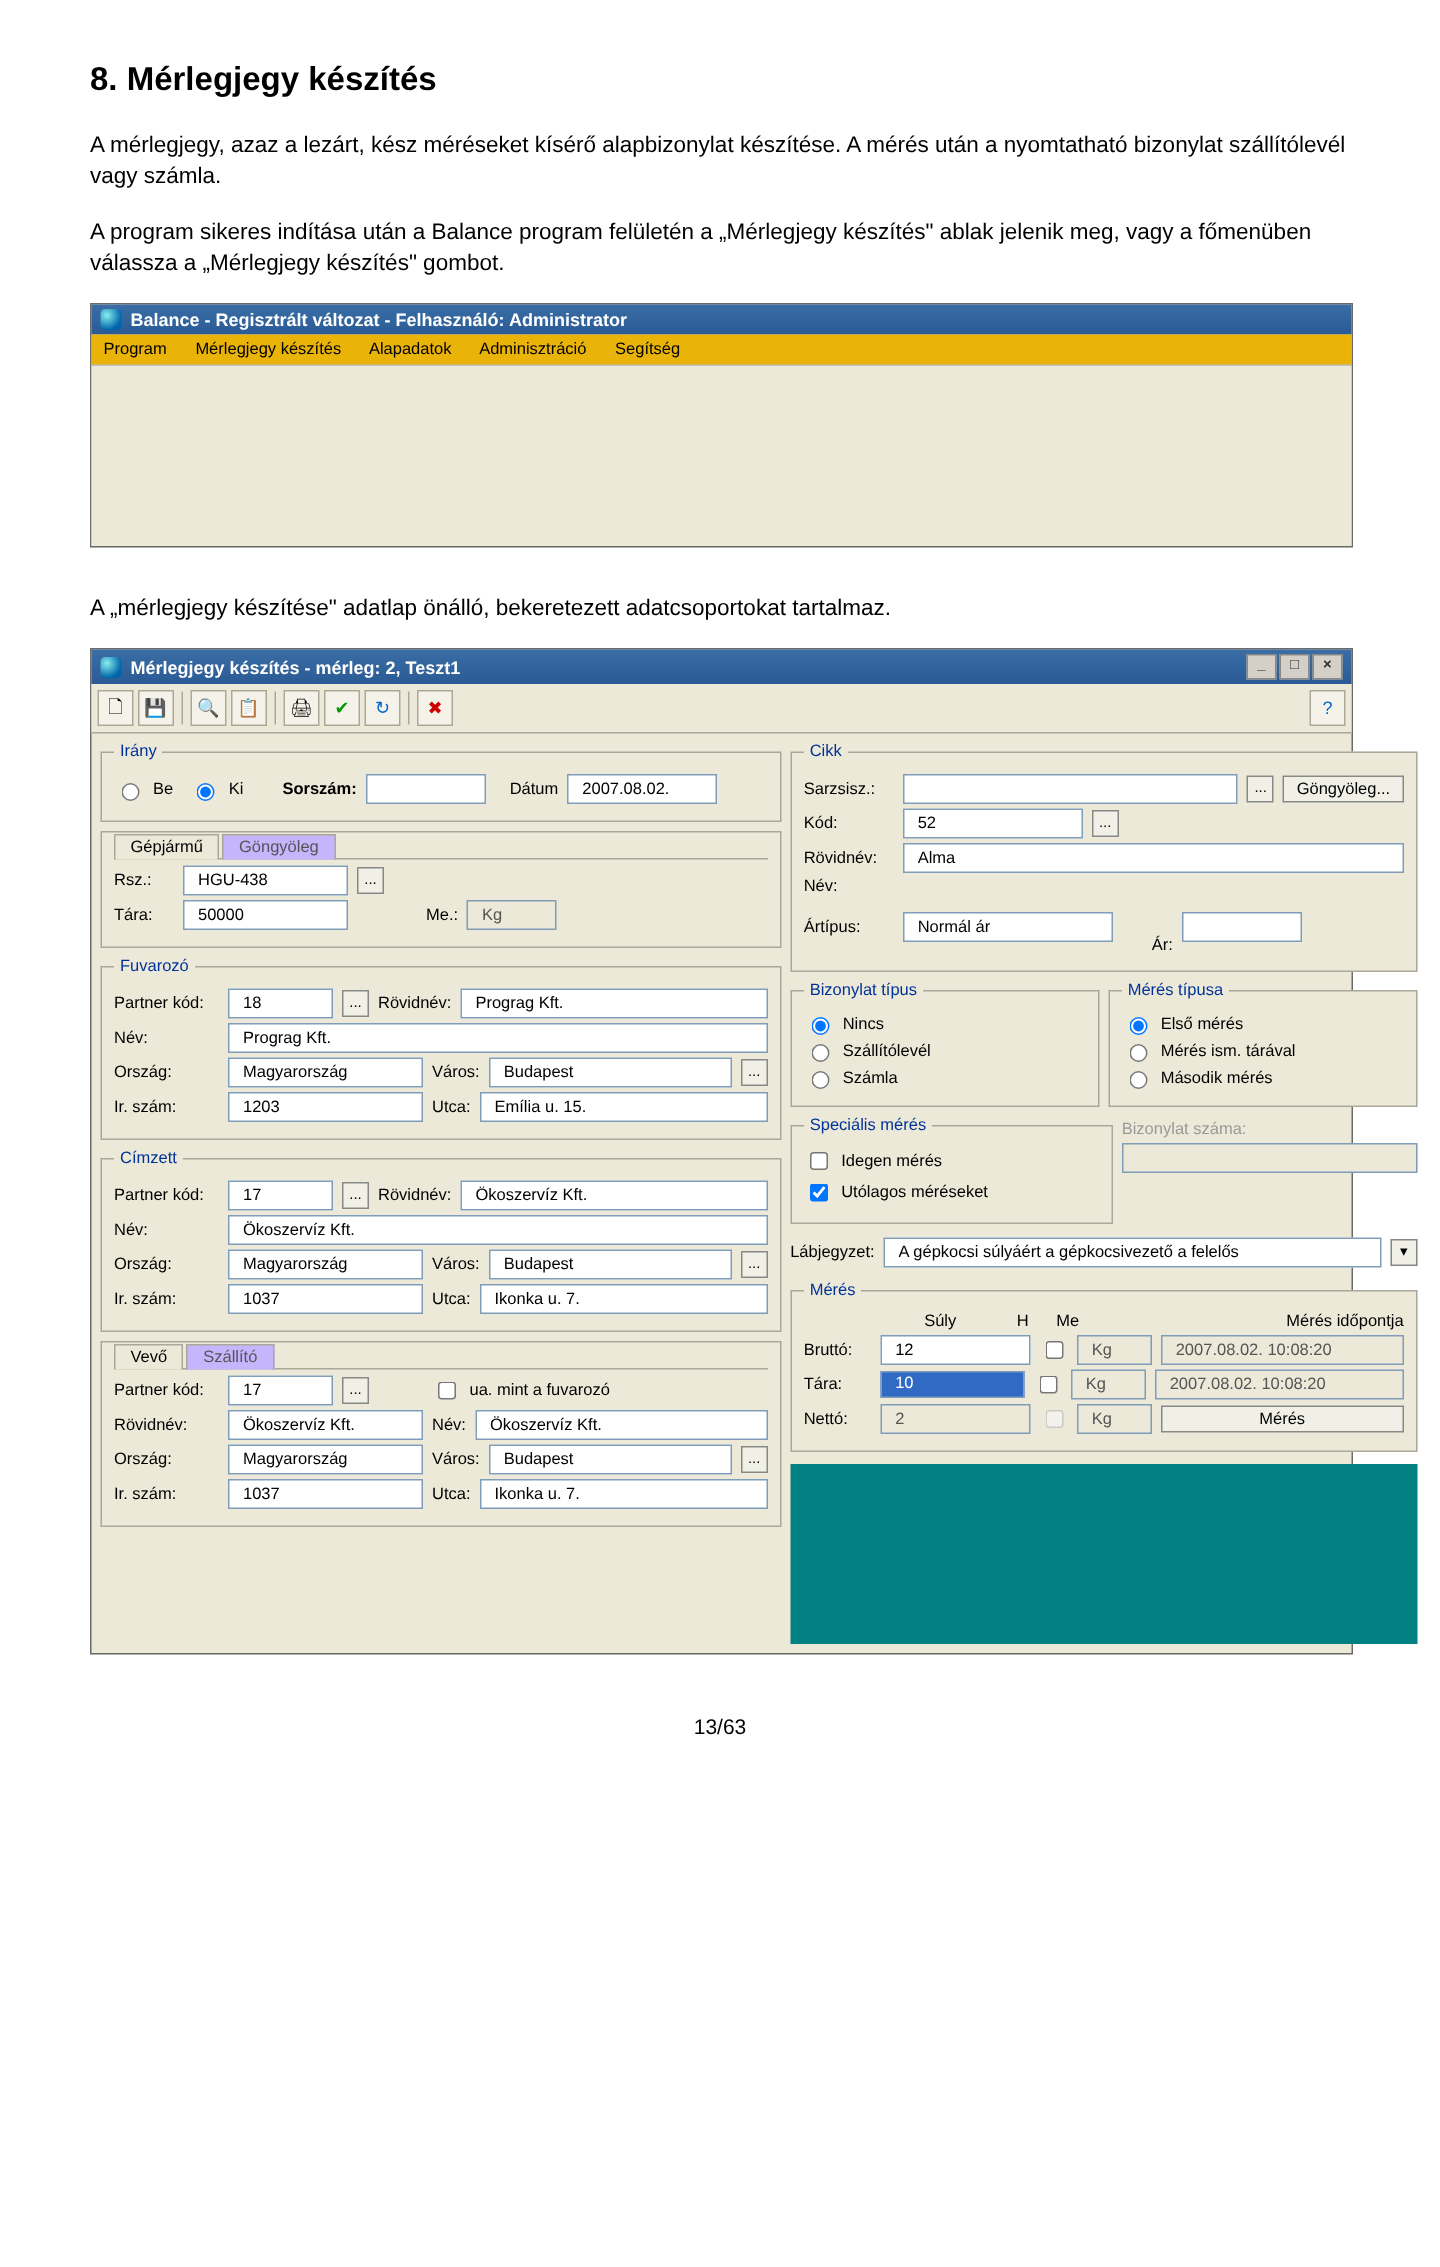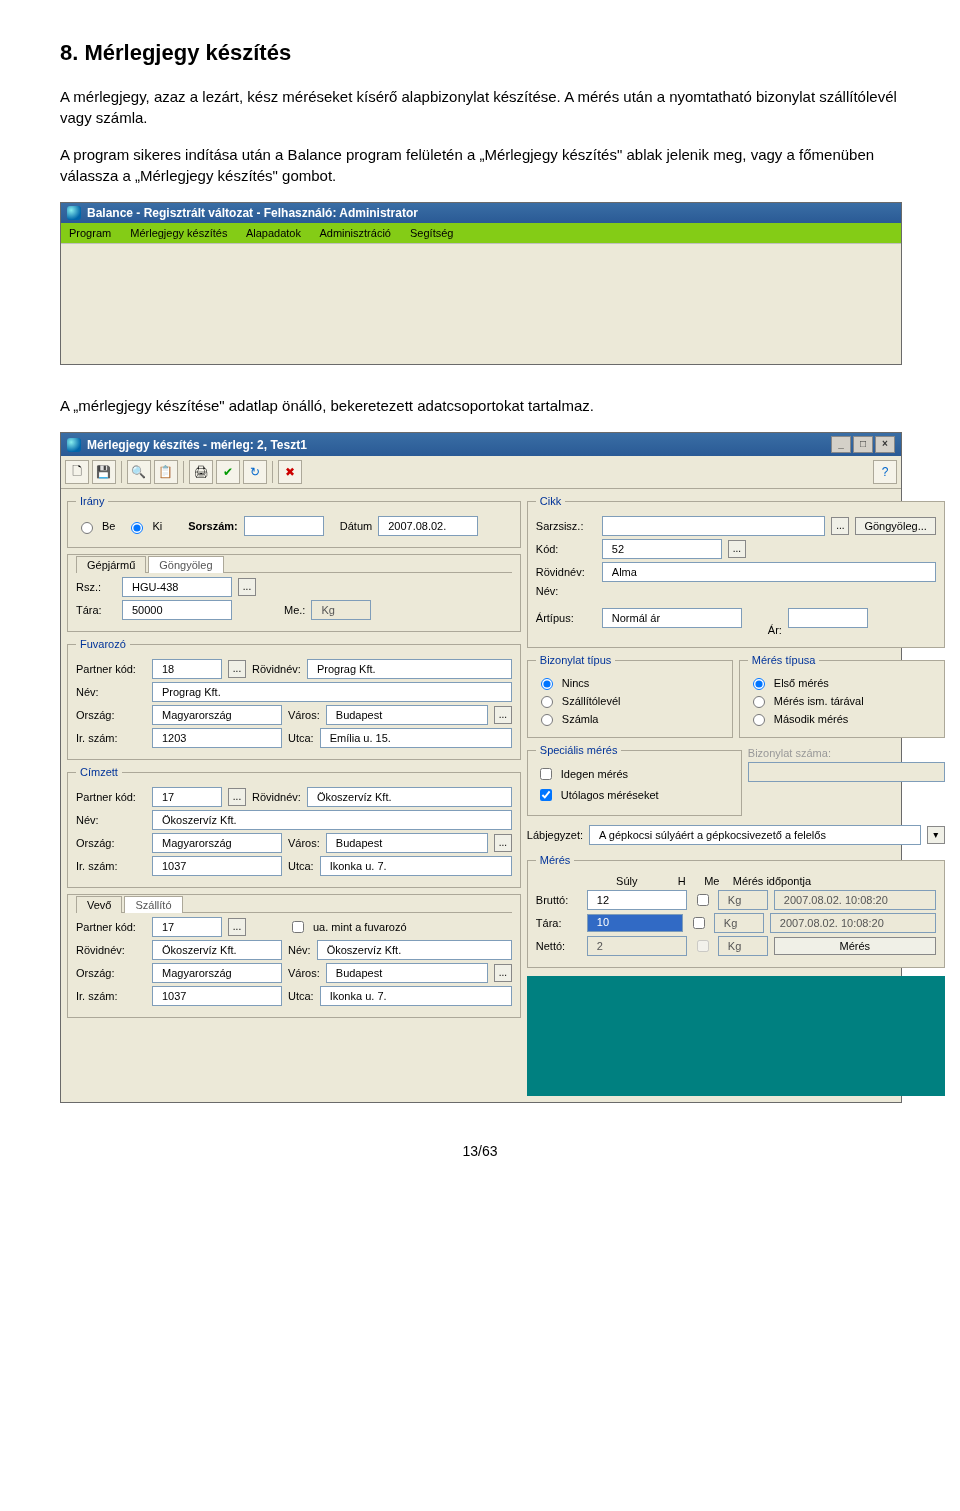--- a/index.html
+++ b/index.html
@@ -38,21 +38,21 @@
     align-items: center;
     gap: 6px;
   }
   .titlebar .sysicon {
     width: 14px; height: 14px;
     background: radial-gradient(circle at 30% 30%, #8ee 0%, #06a 70%);
     border-radius: 3px;
     display: inline-block;
   }
   .menubar {
-    background: #84cc16;
+    background: #eab308;
     padding: 4px 8px;
     border-bottom: 1px solid #c0c0c0;
   }
   .menubar span {
     margin-right: 16px;
     font-size: 11px;
   }
   .body-area {
     background: #ece9d8;
     min-height: 120px;
@@ -158,21 +158,21 @@
   .tab {
     padding: 2px 10px;
     border: 1px solid #aca899;
     border-bottom: none;
     background: #ece9d8;
     font-size: 11px;
     margin-right: 2px;
     position: relative;
     top: 1px;
   }
-  .tab.inactive { background: #ffffff; color: #555; }
+  .tab.inactive { background: #c4b5fd; color: #555; }
   .btnlike {
     border: 1px solid #888;
     background: #f0f0e7;
     padding: 1px 8px;
     font-size: 11px;
     height: 18px;
     cursor: pointer;
   }
   .teal-area {
     background: #008080;
@@ -462,21 +462,21 @@
         <button class="dots">▾</button>
       </div>
 
       <fieldset>
         <legend>Mérés</legend>
         <div class="row" style="font-size:10px;">
           <span style="width:45px;"></span>
           <span class="lbl" style="width:80px;text-align:center;">Súly</span>
           <span class="lbl" style="width:18px;text-align:center;">H</span>
           <span class="lbl" style="width:30px;text-align:center;">Me</span>
-          <span class="lbl" style="flex:1;text-align:left;">Mérés időpontja</span>
+          <span class="lbl" style="flex:1;text-align:right;">Mérés időpontja</span>
         </div>
         <div class="row">
           <span class="lbl" style="width:45px;">Bruttó:</span>
           <input type="text" class="inp" style="width: 80px;" value="12">
           <input type="checkbox" class="check" style="">
           <input type="text" class="inp ro" style="width: 30px;" value="Kg">
           <input type="text" class="inp ro" style="flex: 1 1 0%;" value="2007.08.02. 10:08:20">
         </div>
         <div class="row">
           <span class="lbl" style="width:45px;">Tára:</span>

